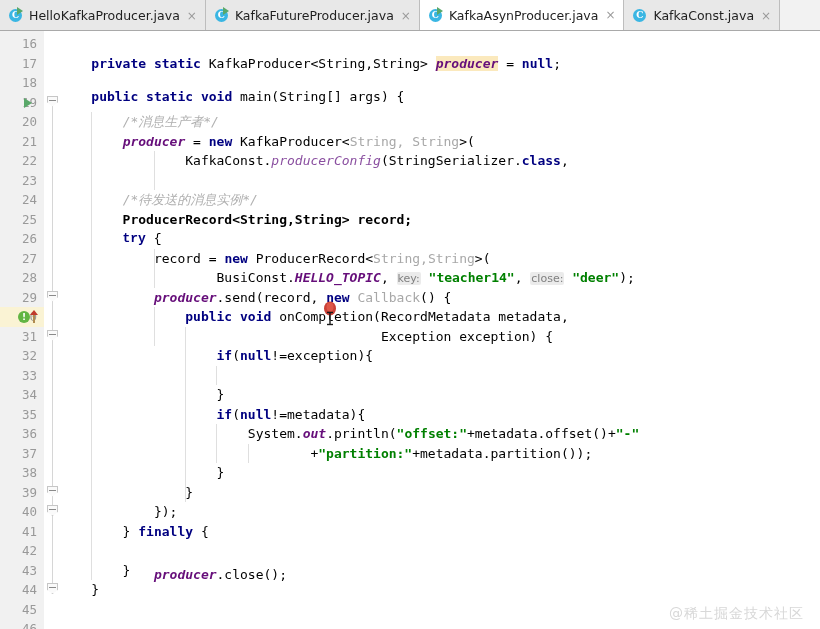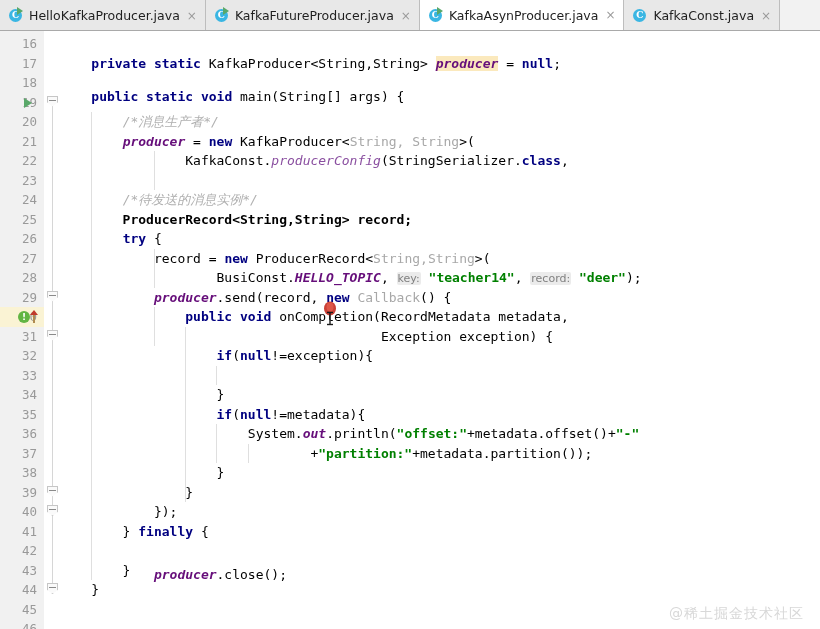--- a/index.html
+++ b/index.html
@@ -307,23 +307,23 @@
   <div id="codearea">
       <div class="code" style="top: 3px;"></div>
       <div class="code" style="top: 22.5px;">    <span class="kw">private</span> <span class="kw">static</span> KafkaProducer&lt;String,String&gt; <span class="fld hl">producer</span> = <span class="kw">null</span>;</div>
       <div class="code" style="top: 42px;"></div>
       <div class="code" style="top: 56px;">    <span class="kw">public</span> <span class="kw">static</span> <span class="kw">void</span> main(String[] args) {</div>
       <div class="code" style="top: 81px;">        <span class="cmt">/*消息生产者*/</span></div>
       <div class="code" style="top: 120px;">                KafkaConst.<span class="loc">producerConfig</span>(StringSerializer.<span class="kw">class</span>,</div>
       <div class="code" style="top: 100.5px;">        <span class="fld">producer</span> = <span class="kw">new</span> KafkaProducer&lt;<span class="dim">String, String</span>&gt;(</div>
       <div class="code" style="top: 159px;">        <span class="cmt">/*待发送的消息实例*/</span></div>
       <div class="code" style="top: 178.5px; font-weight: bold;">        ProducerRecord&lt;String,String&gt; record;</div>
-      <div class="code" style="top: 198px;">        <span class="kw">try</span> {</div>
+      <div class="code" style="top: 198px; font-family: Liberation Mono, monospace;">        <span class="kw">try</span> {</div>
       <div class="code" style="top: 217.5px;">            record = <span class="kw">new</span> ProducerRecord&lt;<span class="dim">String,String</span>&gt;(</div>
-      <div class="code" style="top: 237px;">                    BusiConst.<span class="fld">HELLO_TOPIC</span>, <span class="hint">key:</span> <span class="str">"teacher14"</span>, <span class="hint">record:</span> <span class="str">"deer"</span>);</div>
+      <div class="code" style="top: 237px;">                    BusiConst.<span class="fld">HELLO_TOPIC</span>, <span class="hint">key:</span> <span class="str">"teacher14"</span>, <span class="hint">close:</span> <span class="str">"deer"</span>);</div>
       <div class="code" style="top: 256.5px;">            <span class="fld">producer</span>.send(record, <span class="kw">new</span> <span class="dim">Callback</span>() {</div>
       <div class="code" style="top: 276px;">                <span class="kw">public</span> <span class="kw">void</span> onCompletion(RecordMetadata metadata,</div>
       <div class="code" style="top: 295.5px;">                                         Exception exception) {</div>
       <div class="code" style="top: 315px;">                    <span class="kw">if</span>(<span class="kw">null</span>!=exception){</div>
       <div class="code" style="top: 354px;">                    }</div>
       <div class="code" style="top: 373.5px;">                    <span class="kw">if</span>(<span class="kw">null</span>!=metadata){</div>
       <div class="code" style="top: 393px;">                        System.<span class="fld">out</span>.println(<span class="str">"offset:"</span>+metadata.offset()+<span class="str">"-"</span></div>
       <div class="code" style="top: 412.5px;">                                +<span class="str">"partition:"</span>+metadata.partition());</div>
       <div class="code" style="top: 432px;">                    }</div>
       <div class="code" style="top: 451.5px;">                }</div>

